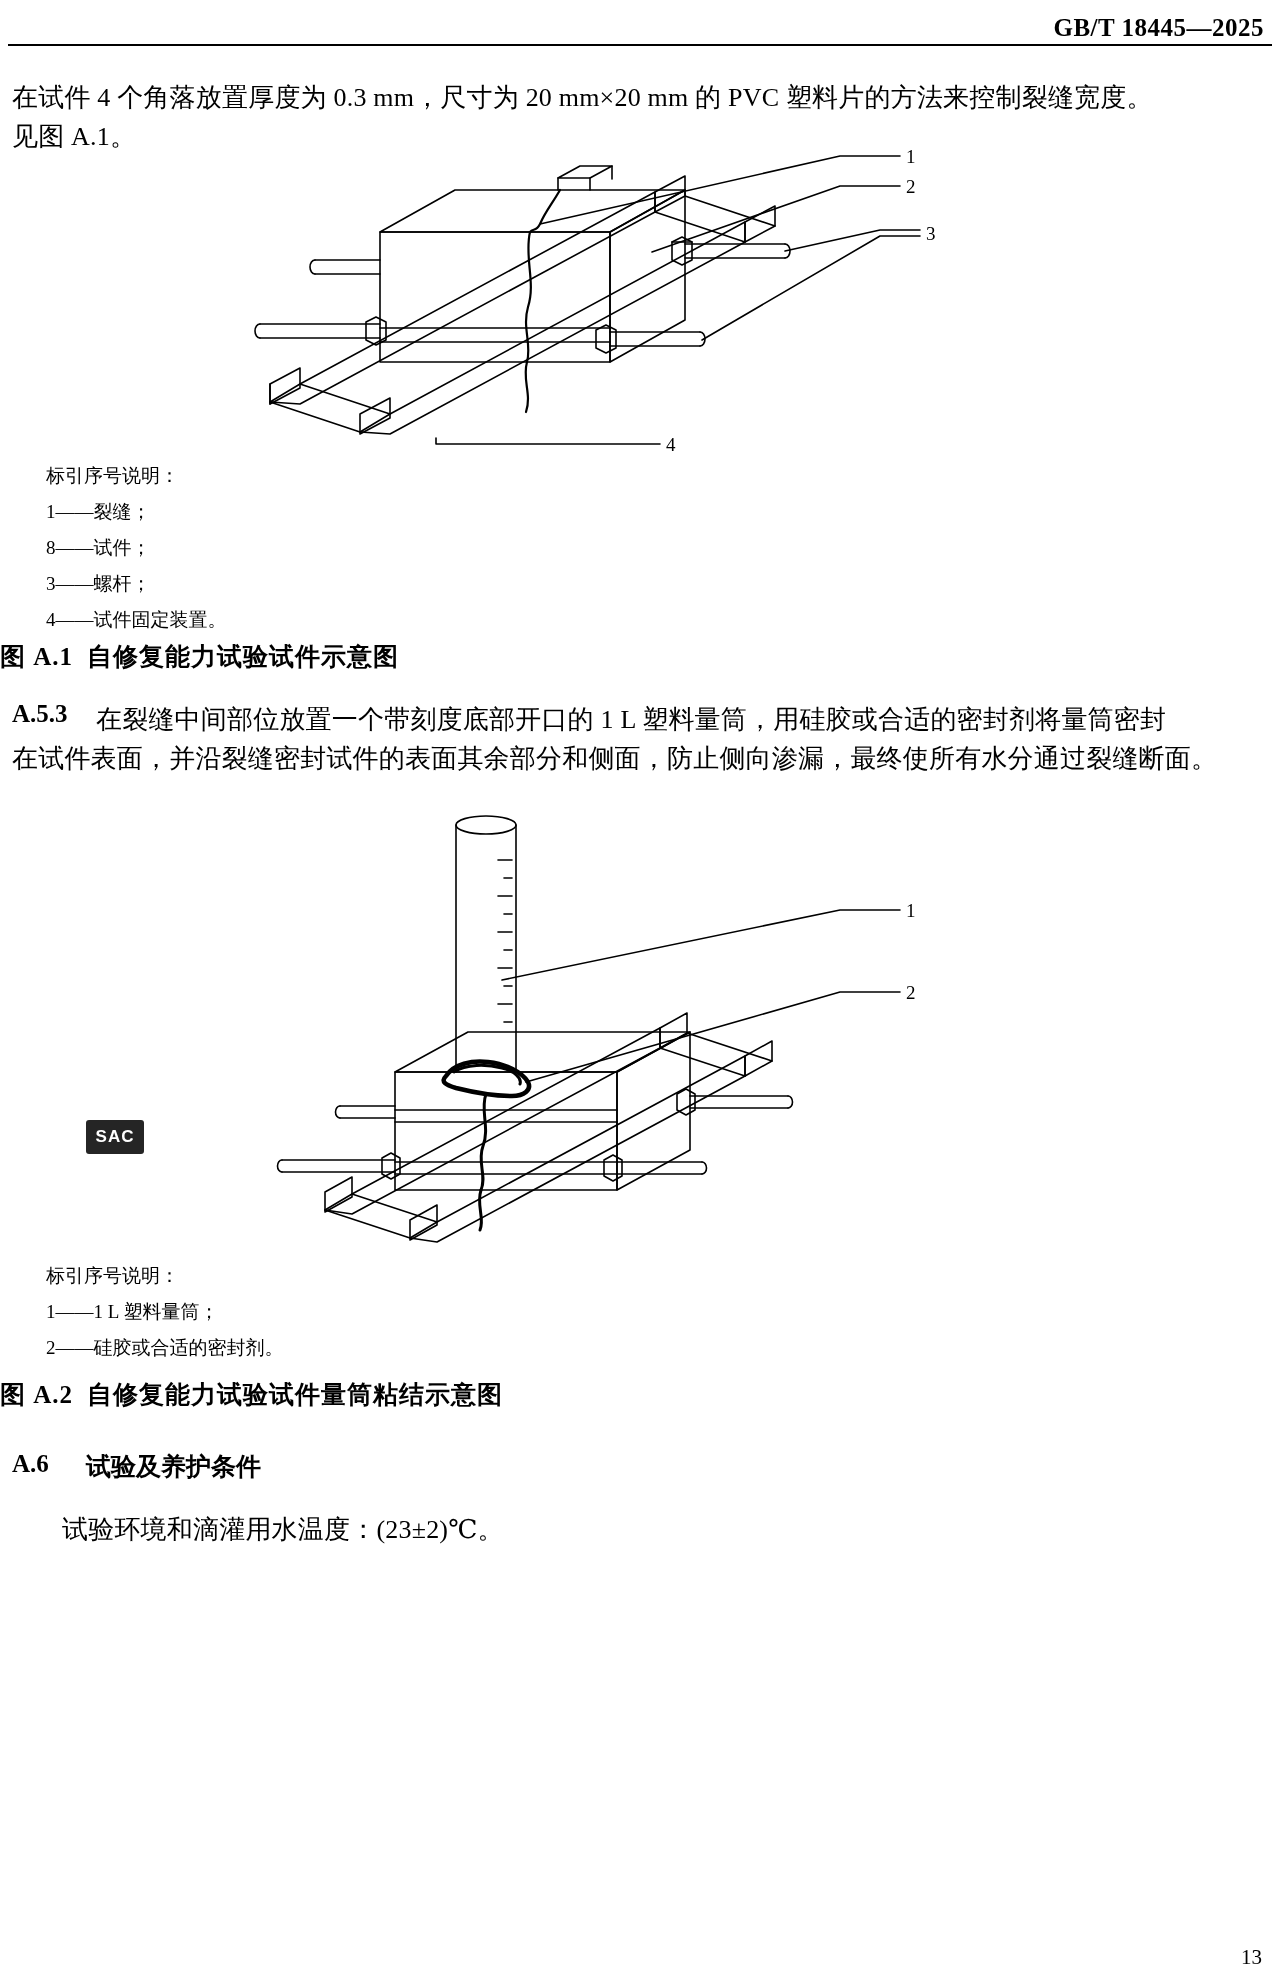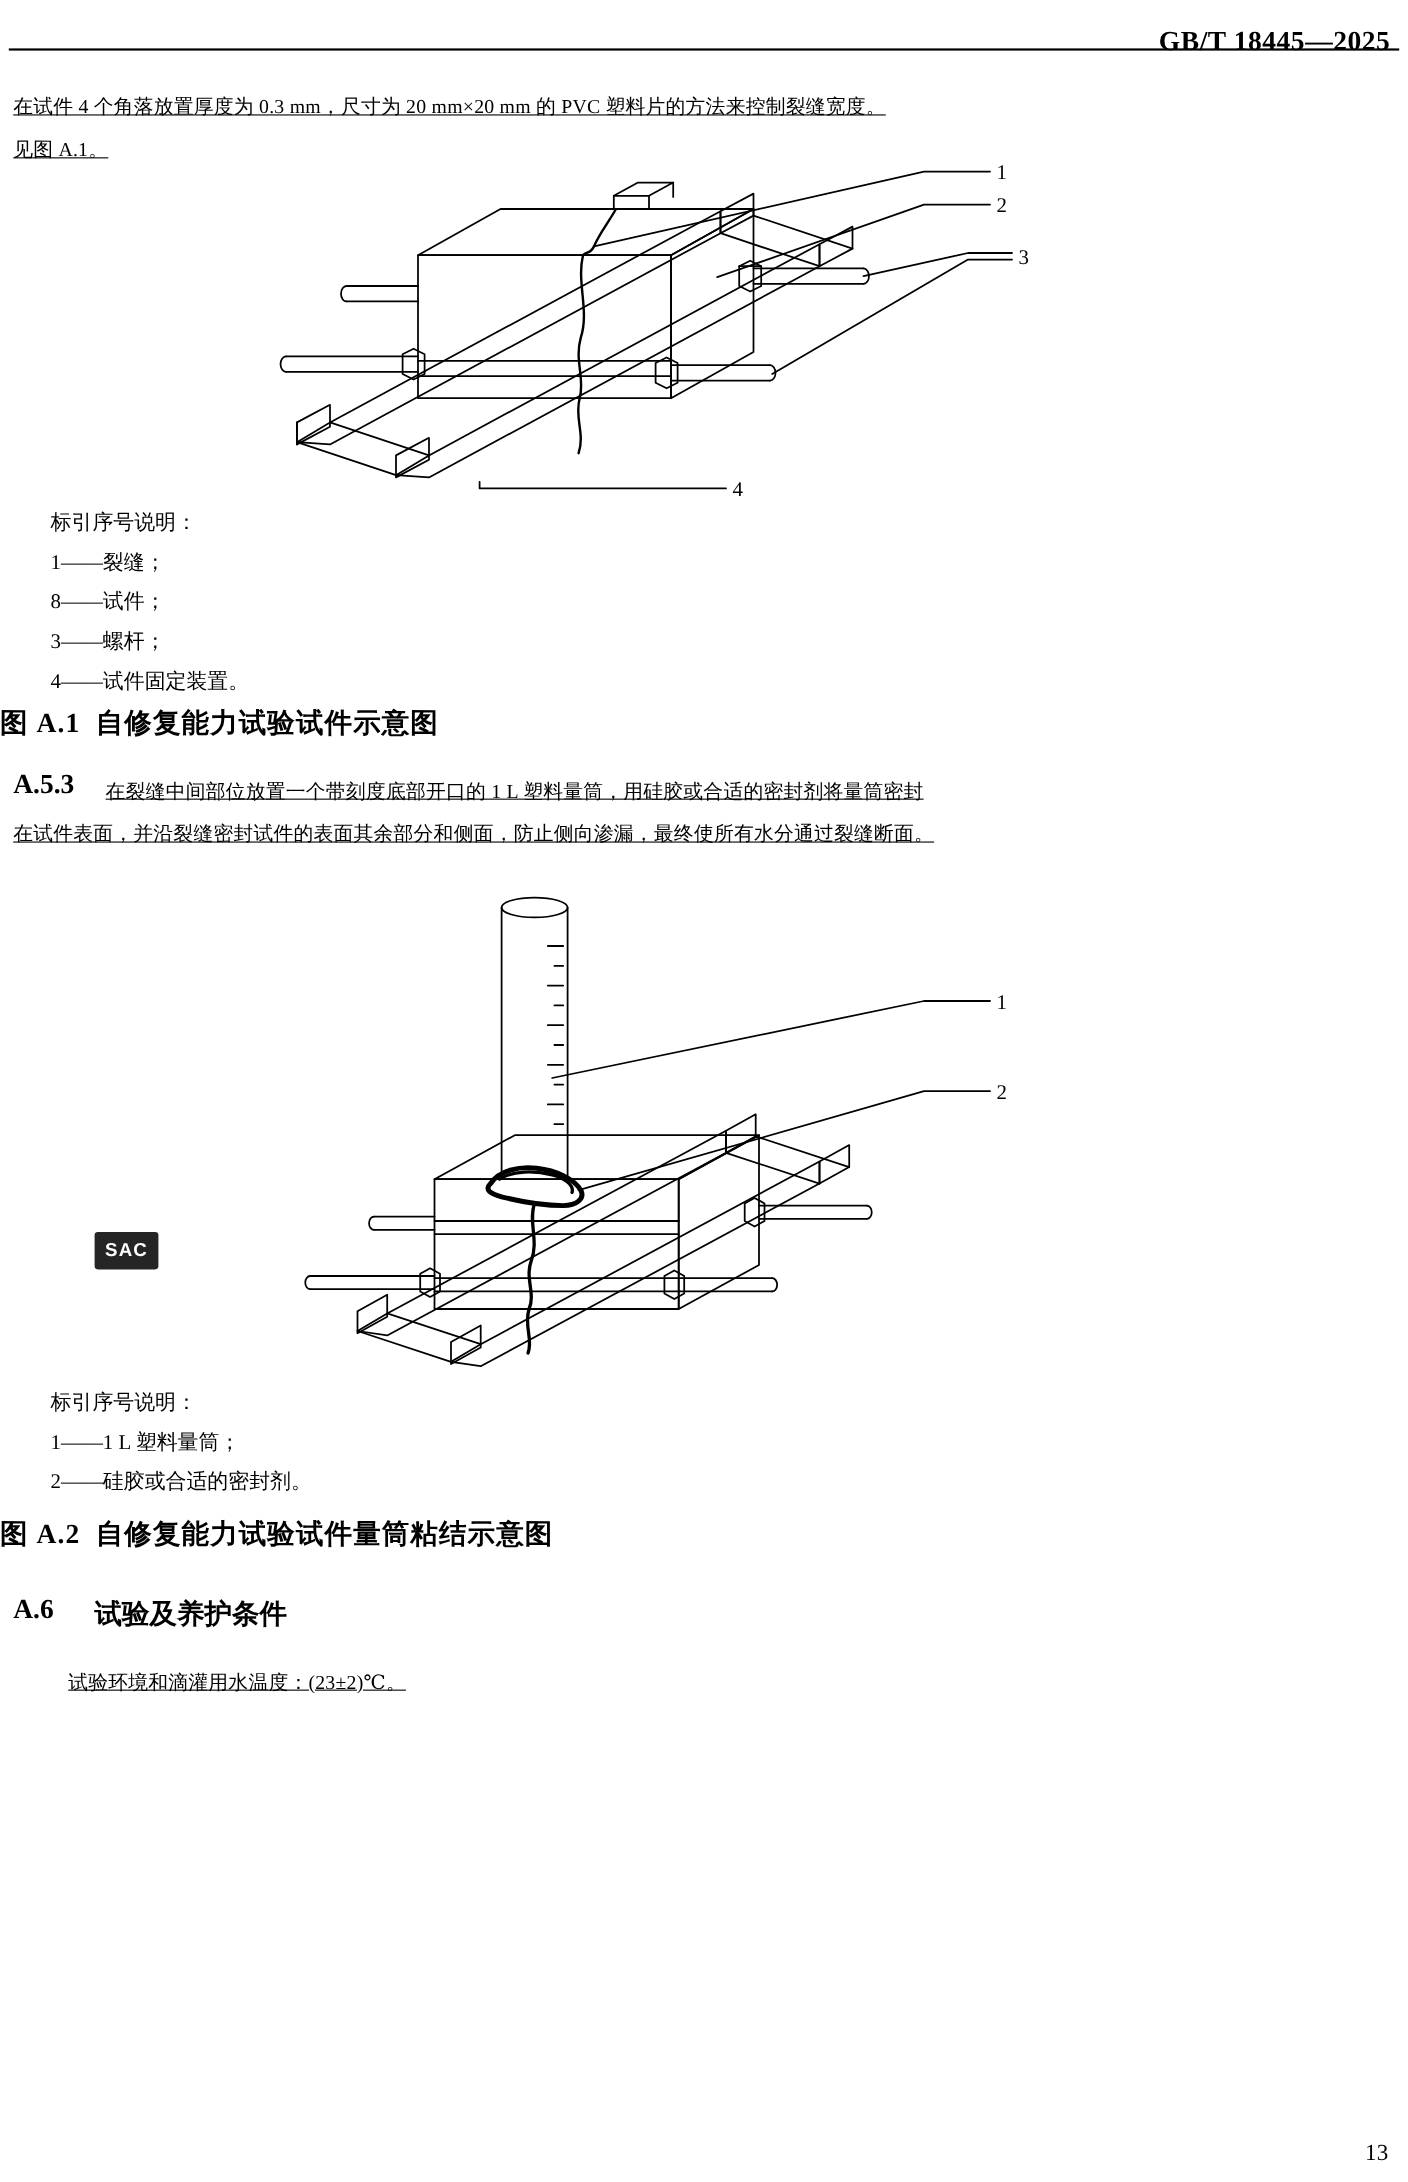--- a/index.html
+++ b/index.html
@@ -16,21 +16,20 @@
     overflow: hidden;
   }
 
   
   .page-header {
     position: absolute;
     top: 14px;
     left: 0;
     width: 1280px;
     height: 36px;
-    margin-top: 10px;
   }
   .std-number {
     position: absolute;
     right: 16px;
     top: 0;
     font-family: "Liberation Serif", serif;
     font-weight: bold;
     font-size: 25px;
     letter-spacing: 0.5px;
     white-space: nowrap;
@@ -40,25 +39,24 @@
     left: 8px;
     right: 8px;
     top: 44px;
     height: 2px;
     background: #000;
   }
 
   
   .body-text {
     position: absolute;
-    font-size: 18px;
+    font-size: 26px;
     line-height: 39px;
     letter-spacing: 0.2px;
     white-space: nowrap;
-    text-decoration: underline;
   }
   .para-line { display: block; }
 
   .clause-heading {
     position: absolute;
     font-weight: bold;
     font-size: 25px;
     white-space: nowrap;
   }
 

